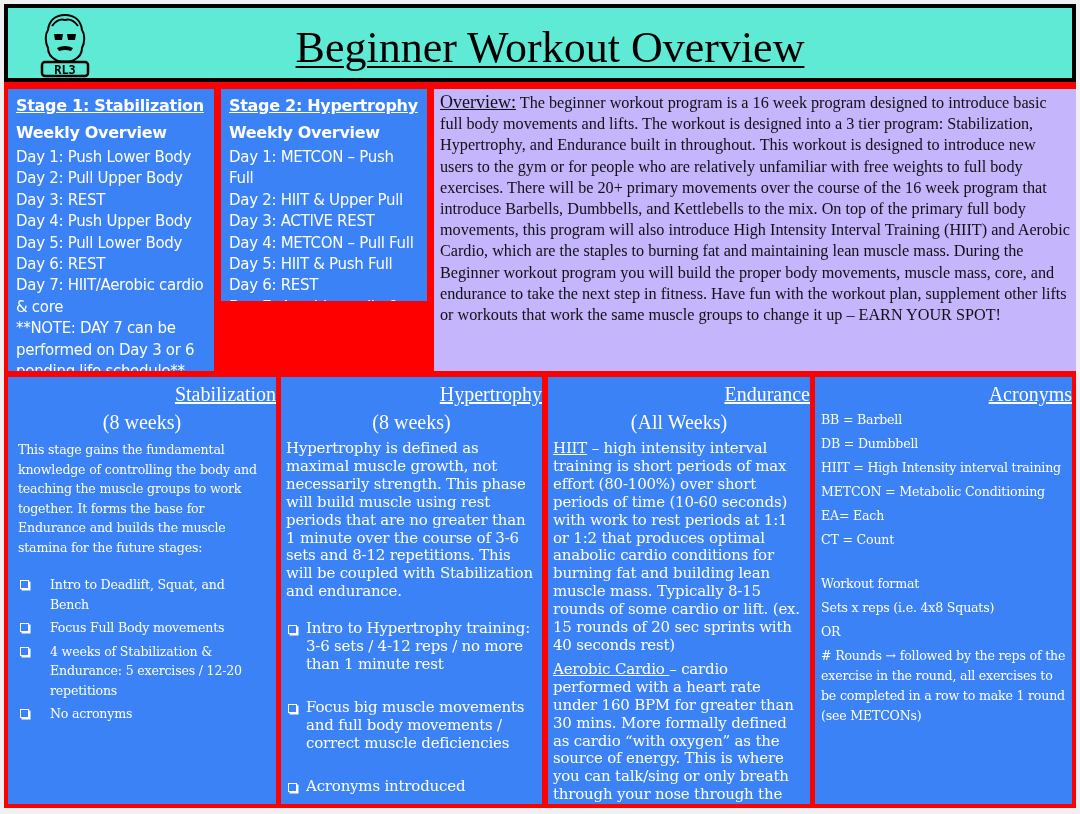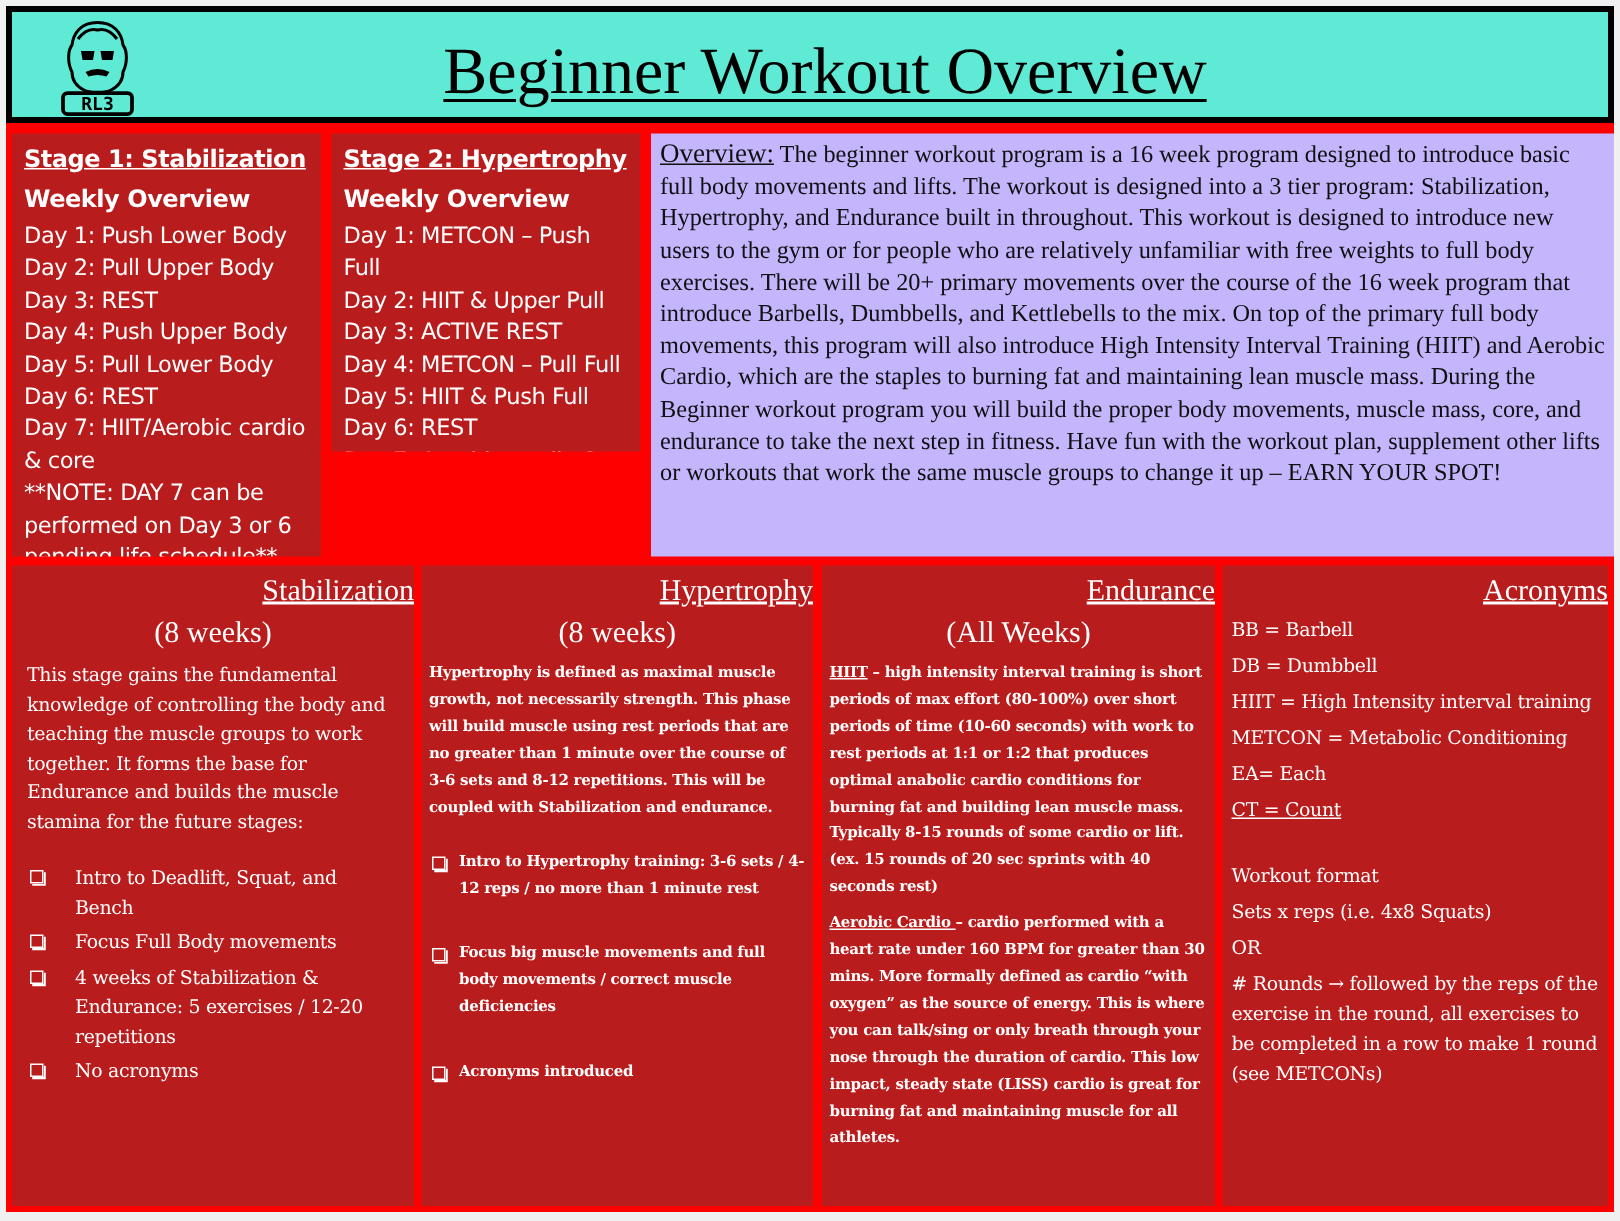--- a/index.html
+++ b/index.html
@@ -12,38 +12,38 @@
   }
   .logo { position: absolute; left: 28px; top: 4px; width: 58px; height: 66px; }
   .title {
     position: absolute; left: 0; right: 0; top: 14px; text-align: center;
     font-family: "Liberation Serif", serif; font-size: 44px; color: #000;
     text-decoration: underline; text-decoration-thickness: 2px; text-underline-offset: 4px;
     padding-left: 20px;
   }
 
   .frame { position: absolute; background: #ff0000; }
-  .panel { position: absolute; background: #b91c1c; color: #fff; overflow: hidden; }
+  .panel { position: absolute; background: #3b82f6; color: #fff; overflow: hidden; }
 
   .stage-panel { font-family: "DejaVu Sans", sans-serif; font-size: 15px; line-height: 21.4px; padding: 4px 8px 0 8px; letter-spacing: -0.3px; }
   .stage-title { font-weight: bold; text-decoration: underline; font-size: 16px; line-height: 26px; }
   .weekly { font-weight: bold; font-size: 16px; line-height: 28px; }
 
   .overview {
     position: absolute; left: 434px; top: 89px; width: 642px; height: 282px;
     background: #c4b5fd; color: #111; padding: 3px 6px;
     font-family: "Liberation Serif", serif; font-size: 16.2px; line-height: 21.2px;
   }
   .overview .ov-label { text-decoration: underline; font-size: 18px; }
 
   .col { font-family: "DejaVu Serif", serif; color: #fff; }
   .col-title { text-align: right; font-family: "Liberation Serif", serif; font-size: 20px; text-decoration: underline; line-height: 28px; margin-top: 3px; }
   .col-sub { text-align: center; font-family: "Liberation Serif", serif; font-size: 20px; line-height: 28px; margin-bottom: 4px; }
   .col-body { font-size: 12.6px; line-height: 19.5px; padding: 0 10px; letter-spacing: -0.2px; }
-  .col-body.small { font-size: 10px; line-height: 17.9px; padding: 0 8px; font-weight: bold; }
+  .col-body.small { font-size: 15px; line-height: 17.9px; padding: 0 8px; }
   .bullets { list-style: none; }
   .bullets li { position: relative; padding-left: 32px; }
   .bullets .box { position: absolute; left: 2px; top: 5px; width: 9px; height: 9px; border: 1.6px solid #fff; box-shadow: 1.5px 1.5px 0 #fff; }
   .u { text-decoration: underline; }
 </style>
 </head>
 <body>
 
 <div class="header">
   <svg class="logo" viewBox="0 0 58 66">
@@ -124,19 +124,19 @@
 </div>
 
 <div class="panel col" style="left:815px; top:377px; width:257px; height:427px;">
   <div class="col-title" style="margin-bottom:2px;">Acronyms</div>
   <div class="col-body" style="padding:0 6px; line-height:20px;">
     <div style="margin-bottom:4px;">BB = Barbell</div>
     <div style="margin-bottom:4px;">DB = Dumbbell</div>
     <div style="margin-bottom:4px;">HIIT = High Intensity interval training</div>
     <div style="margin-bottom:4px;">METCON = Metabolic Conditioning</div>
     <div style="margin-bottom:4px;">EA= Each</div>
-    <div style="margin-bottom:8px;text-decoration:underline;">CT = Count</div>
+    <div style="margin-bottom:8px;">CT = Count</div>
     <div style="margin-top:24px; margin-bottom:4px;">Workout format</div>
     <div style="margin-bottom:4px;">Sets x reps (i.e. 4x8 Squats)</div>
     <div style="margin-bottom:4px;">OR</div>
     <div># Rounds → followed by the reps of the exercise in the round, all exercises to be completed in a row to make 1 round (see METCONs)</div>
   </div>
 </div>
 
 </body></html>

